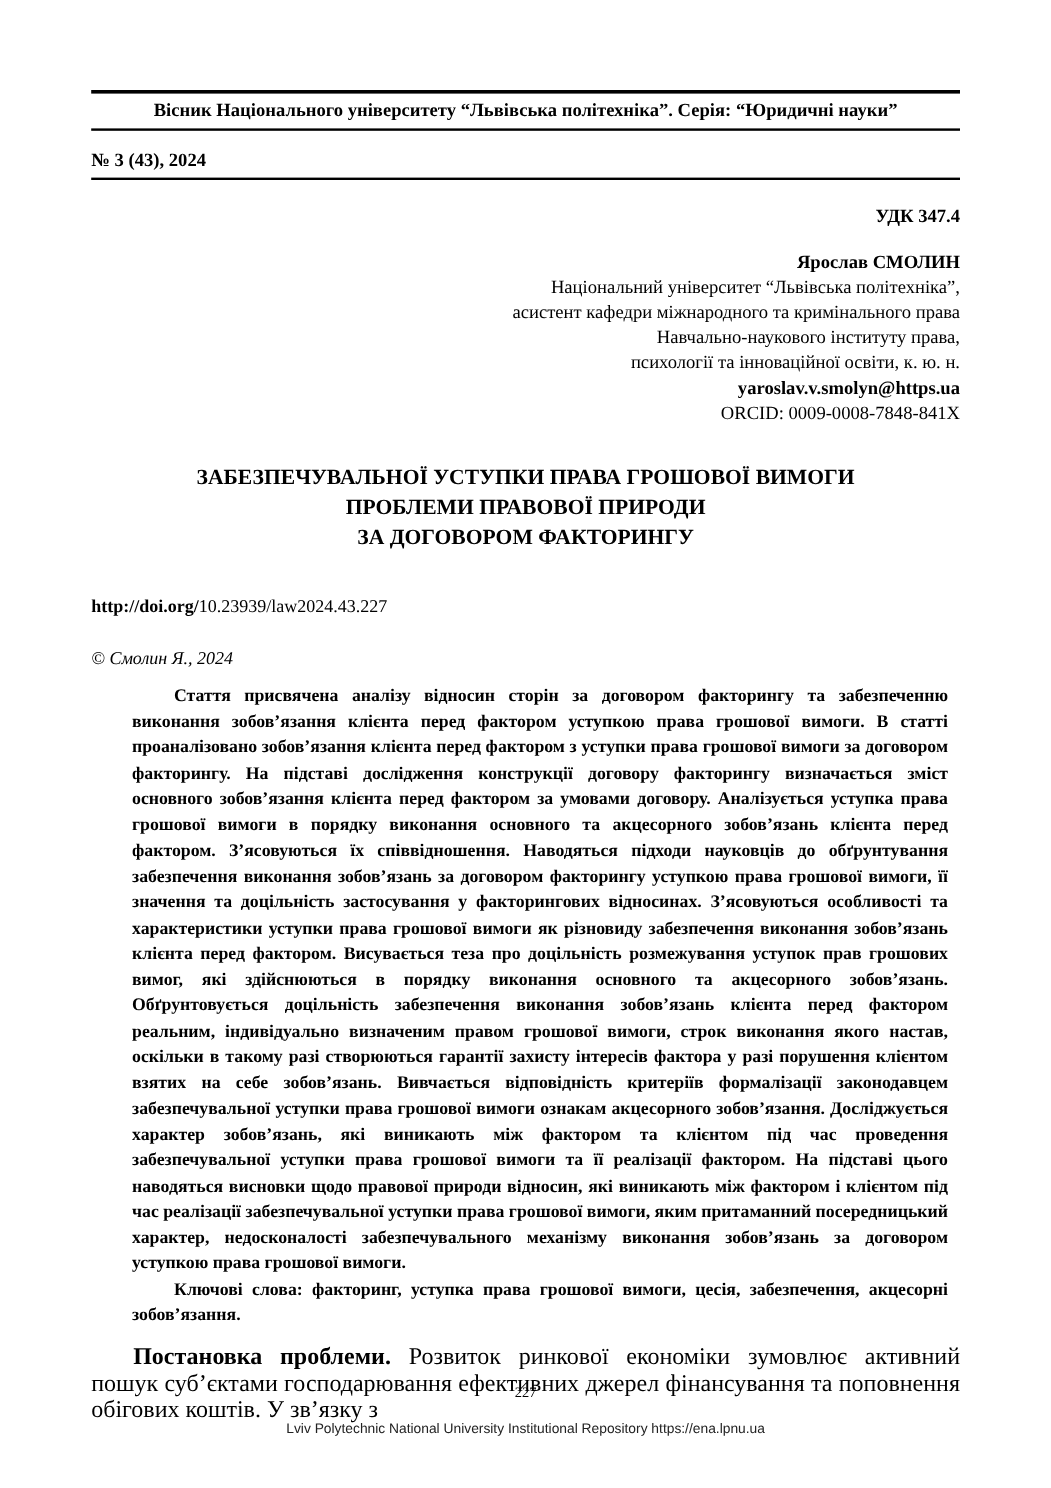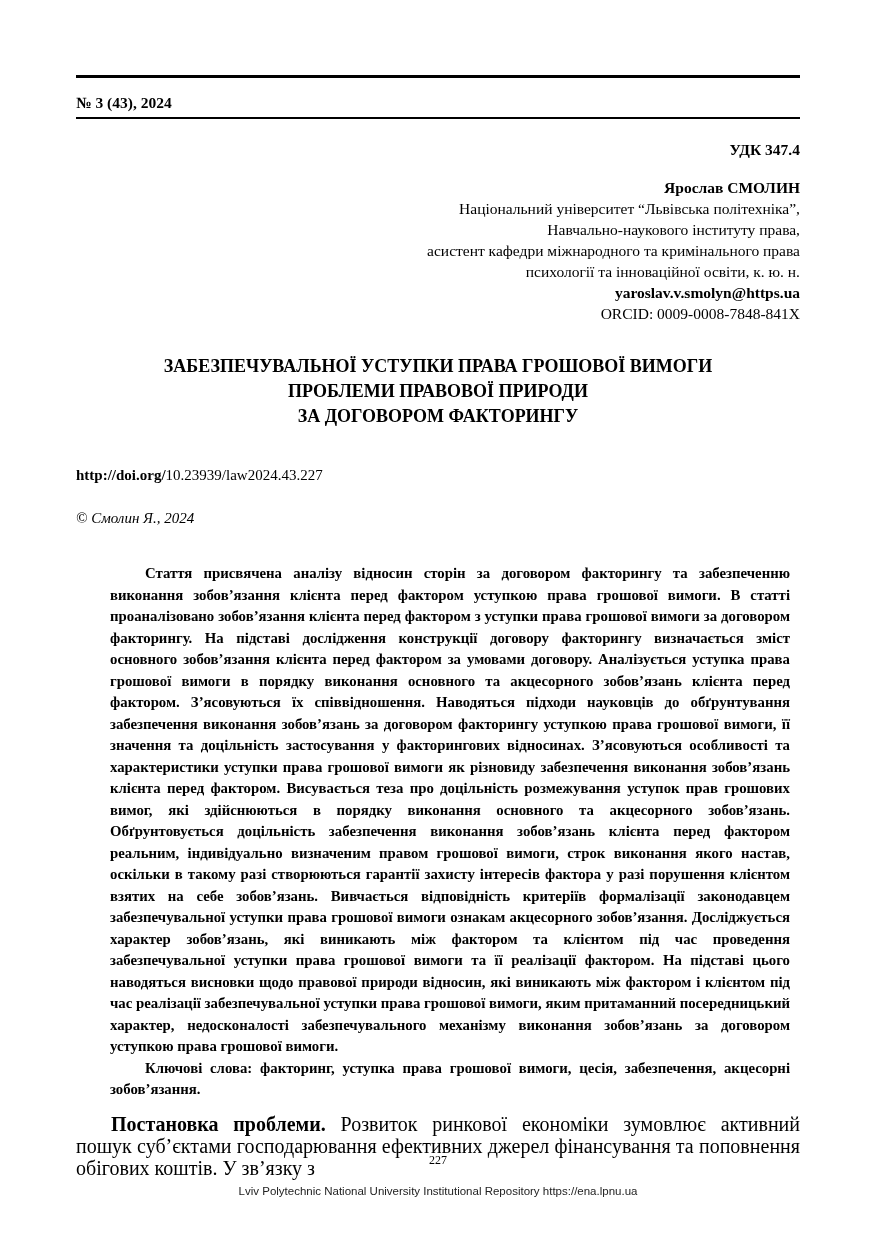--- a/index.html
+++ b/index.html
@@ -58,21 +58,21 @@
     margin-top: 38px;
     font-size: 15px;
   }
   .doi-prefix { font-weight: bold; }
   .copyright-line {
     margin-top: 26px;
     font-style: italic;
     font-size: 15px;
   }
   .abstract {
-    margin: 36px 10px 0 34px;
+    margin: 12px 10px 0 34px;
     font-weight: bold;
     font-size: 14.8px;
     line-height: 21.5px;
     text-align: justify;
   }
   .abstract p { margin: 0; text-indent: 35px; }
   .body-paragraph {
     margin-top: 12px;
     font-size: 20px;
     line-height: 22px;
@@ -98,30 +98,31 @@
     font-size: 11.5px;
     color: #222222;
   }
 </style>
 </head>
 <body>
 
 <div class="page">
 
   <div class="journal-head">
+    <div class="jh-title">Вісник Національного університету “Львівська політехніка”. Серія: “Юридичні науки”</div>
     <div class="jh-issue">№ 3 (43), 2024</div>
   </div>
 
   <div class="udc">УДК 347.4</div>
 
   <div class="author-block">
     <span class="author-name author-line">Ярослав СМОЛИН</span>
     <span class="author-line">Національний університет “Львівська політехніка”,</span>
+    <span class="author-line">асистент кафедри міжнародного та кримінального права</span>
     <span class="author-line">Навчально-наукового інституту права,</span>
-    <span class="author-line">асистент кафедри міжнародного та кримінального права</span>
     <span class="author-line">психології та інноваційної освіти, к. ю. н.</span>
     <span class="author-email author-line">yaroslav.v.smolyn@https.ua</span>
     <span class="author-line">ORCID: 0009-0008-7848-841X</span>
   </div>
 
   <h1 class="article-title">
     <span>ЗАБЕЗПЕЧУВАЛЬНОЇ УСТУПКИ ПРАВА ГРОШОВОЇ ВИМОГИ</span>
     <span>ПРОБЛЕМИ ПРАВОВОЇ ПРИРОДИ</span>
     <span>ЗА ДОГОВОРОМ ФАКТОРИНГУ</span>
   </h1>

